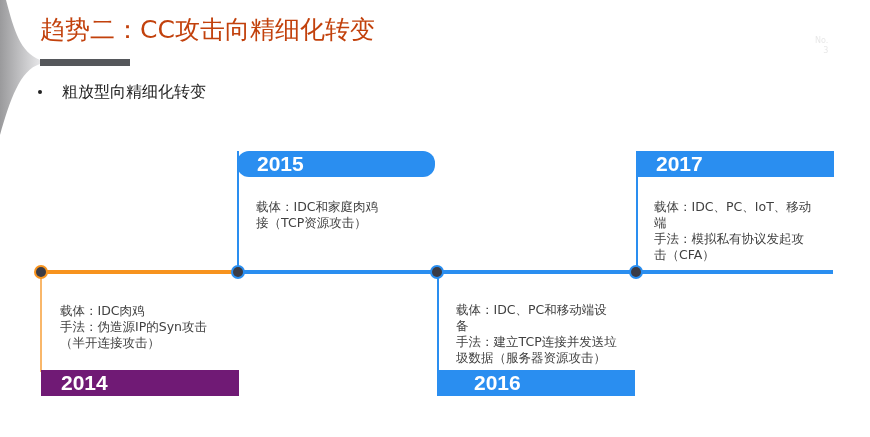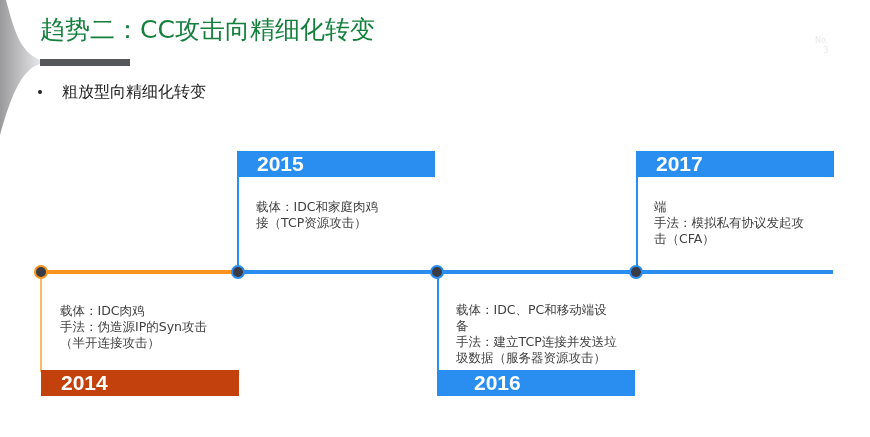--- a/index.html
+++ b/index.html
@@ -5,21 +5,21 @@
   html, body { margin:0; padding:0; }
   body {
     width:870px; height:437px; position:relative; overflow:hidden;
     background:#ffffff;
     font-family: "DejaVu Sans", "Liberation Sans", sans-serif;
     color:#1a1a1a;
   }
   .deco { position:absolute; left:0; top:0; }
   .title {
     position:absolute; left:40px; top:12px;
-    font-size:25px; line-height:36px; color:#15803d; letter-spacing:0px;
+    font-size:25px; line-height:36px; color:#c2410c; letter-spacing:0px;
   }
   .title-bar {
     position:absolute; left:40px; top:59px; width:90px; height:7px; background:#55575b;
   }
   .bullet-row { position:absolute; left:38px; top:82px; font-size:16px; line-height:22px; color:#222;font-family:Liberation Mono, monospace; }
   .bullet-dot { display:inline-block; width:4px; height:4px; border-radius:50%; background:#222; vertical-align:middle; margin-right:20px; position:relative; top:-1px; }
   .watermark { position:absolute; left:815px; top:36px; font-size:8px; color:#e8e8e8; line-height:10px; text-align:right; }
 
   .tl-line { position:absolute; top:270px; height:4px; }
   .tl-orange { left:40px; width:198px; background:#f7931e; }
@@ -33,21 +33,21 @@
   .dot.o { box-shadow:0 0 0 2px #f7931e; }
   .dot.b { box-shadow:0 0 0 2px #2a8ef0; }
 
   .year-box {
     position:absolute; height:26px; width:198px;
     color:#fff; font-weight:bold; font-size:21px; line-height:26px;
     font-family: "Liberation Sans", "DejaVu Sans", sans-serif;
     box-sizing:border-box; padding-left:20px;
   }
   .year-blue { background:#2a8ef0; }
-  .year-orange { background:#c2410c; }
+  .year-orange { background:#701a75; }
 
   .desc {
     position:absolute; font-size:12.5px; line-height:16px; color:#404040;
     width:180px;
   }
 </style>
 </head>
 <body>
 
 <svg class="deco" width="60" height="160" viewBox="0 0 60 160">
@@ -84,32 +84,33 @@
 <div class="dot b" style="left:432px;"></div>
 <div class="dot b" style="left:631px;"></div>
 
 <div class="desc" style="left:60px; top:303px;">
   <div>载体：IDC肉鸡</div>
   <div>手法：伪造源IP的Syn攻击</div>
   <div>（半开连接攻击）</div>
 </div>
 <div class="year-box year-orange" style="left:41px; top:370px;">2014</div>
 
-<div class="year-box year-blue" style="left:237px; top:151px;">2015</div>
+<div class="year-box year-blue" style="left:237px; top:151px;border-radius:12px;">2015</div>
 <div class="desc" style="left:256px; top:199px;">
   <div>载体：IDC和家庭肉鸡</div>
   <div>接（TCP资源攻击）</div>
 </div>
 
 <div class="desc" style="left:456px; top:302px;">
   <div>载体：IDC、PC和移动端设</div>
   <div>备</div>
   <div>手法：建立TCP连接并发送垃</div>
   <div>圾数据（服务器资源攻击）</div>
 </div>
 <div class="year-box year-blue" style="left:437px; top:370px;padding-left:37px;">2016</div>
 
 <div class="year-box year-blue" style="left:636px; top:151px; ">2017</div>
 <div class="desc" style="left:654px; top:199px;">
+  <div>载体：IDC、PC、IoT、移动</div>
   <div>端</div>
   <div>手法：模拟私有协议发起攻</div>
   <div>击（CFA）</div>
 </div>
 
 </body></html>

